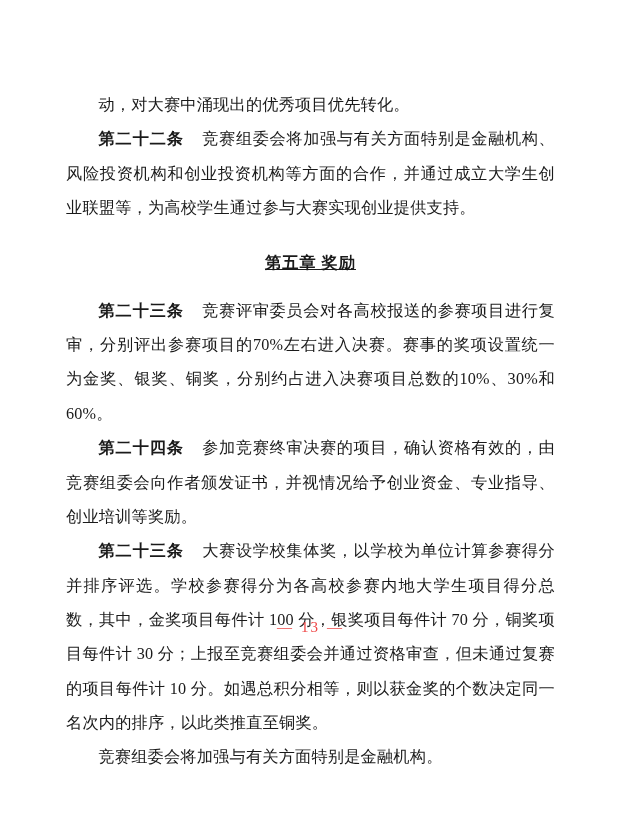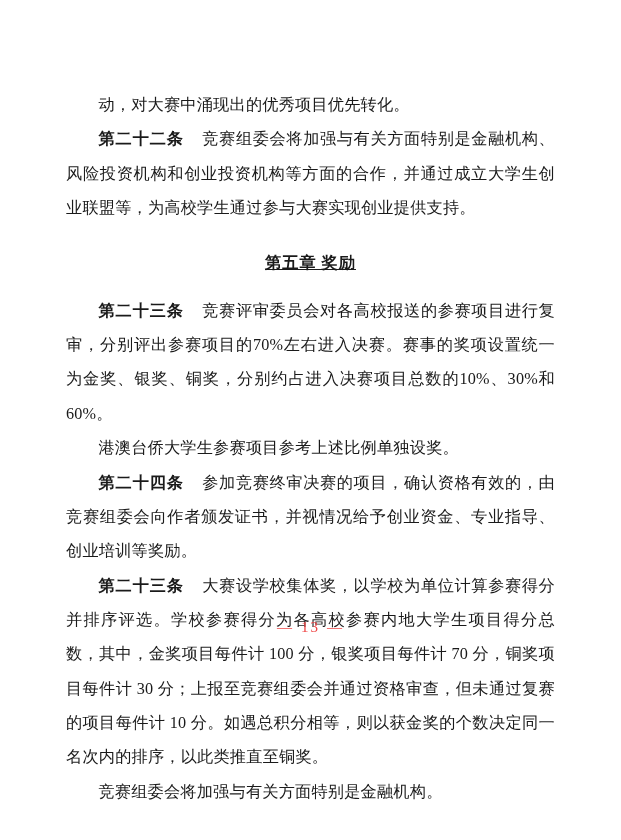--- a/index.html
+++ b/index.html
@@ -84,21 +84,20 @@
     <p class="para indent">
       <span class="art-label">第二十二条</span><span class="art-gap"></span><span>竞赛组委会将加强与有关方面特别是金融机构、风险投资机构和创业投资机构等方面的合作，并通过成立大学生创业联盟等，为高校学生通过参与大赛实现创业提供支持。</span>
     </p>
 
     <h2 class="chapter">第五章  奖励</h2>
 
     <p class="para indent">
       <span class="art-label">第二十三条</span><span class="art-gap"></span><span>竞赛评审委员会对各高校报送的参赛项目进行复审，分别评出参赛项目的70%左右进入决赛。赛事的奖项设置统一为金奖、银奖、铜奖，分别约占进入决赛项目总数的10%、30%和60%。</span>
     </p>
 
-    <p class="para indent">港澳台侨大学生参赛项目参考上述比例单独设奖。</p>
 
     <p class="para indent">
       <span class="art-label">第二十四条</span><span class="art-gap"></span><span>参加竞赛终审决赛的项目，确认资格有效的，由竞赛组委会向作者颁发证书，并视情况给予创业资金、专业指导、创业培训等奖励。</span>
     </p>
 
     <p class="para indent">
       <span class="art-label">第二十三条</span><span class="art-gap"></span><span>大赛设学校集体奖，以学校为单位计算参赛得分并排序评选。学校参赛得分为各高校参赛内地大学生项目得分总数，其中，金奖项目每件计 100 分，银奖项目每件计 70 分，铜奖项目每件计 30 分；上报至竞赛组委会并通过资格审查，但未通过复赛的项目每件计 10 分。如遇总积分相等，则以获金奖的个数决定同一名次内的排序，以此类推直至铜奖。</span>
     </p>
 
     <p class="para indent">竞赛组委会将加强与有关方面特别是金融机构。</p>

